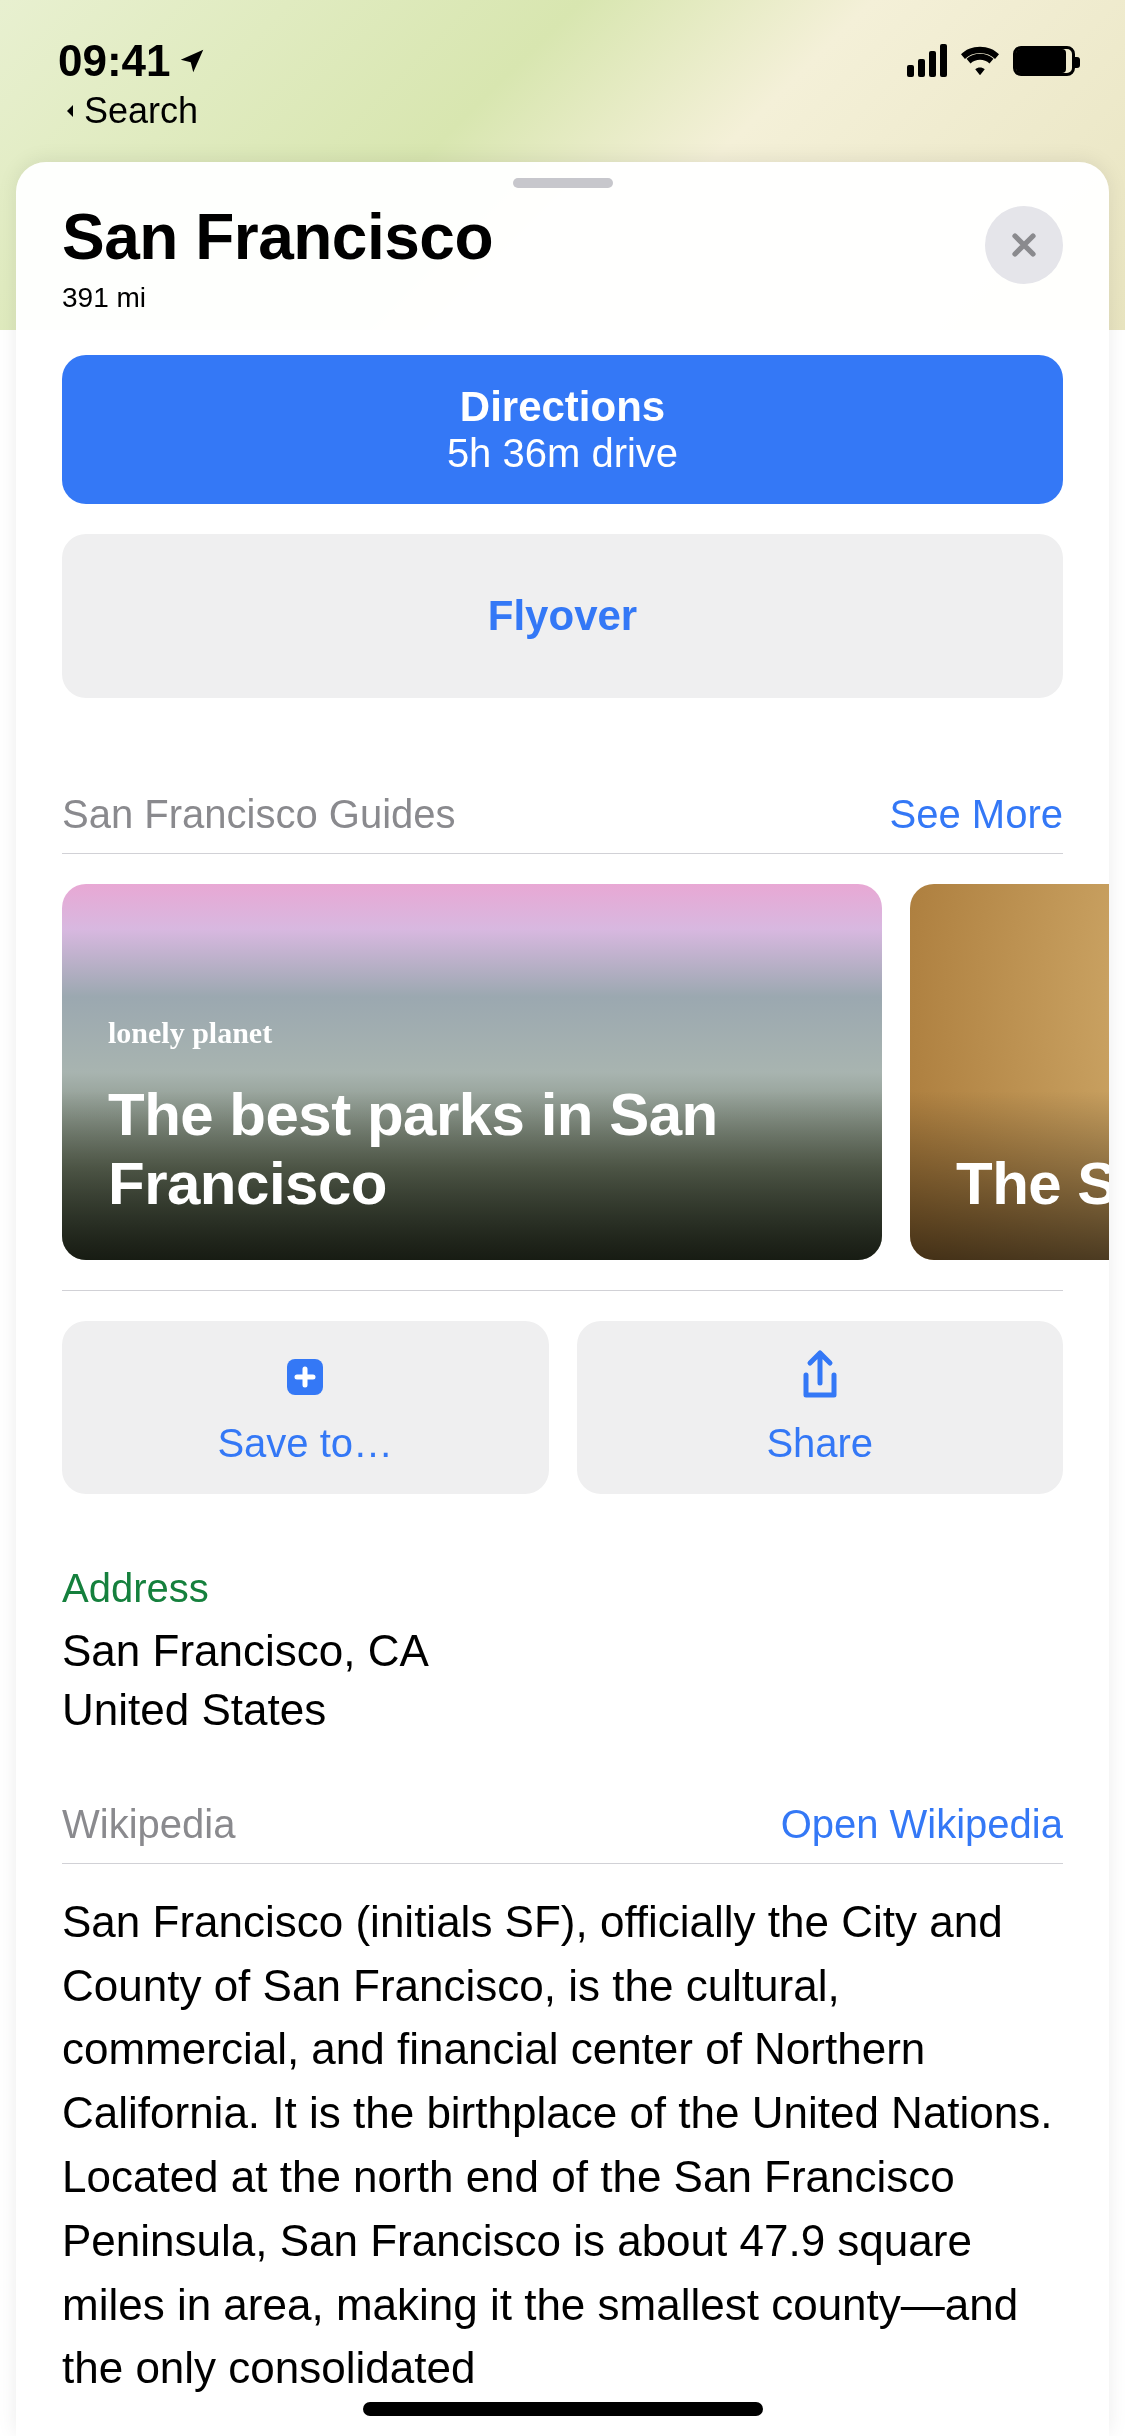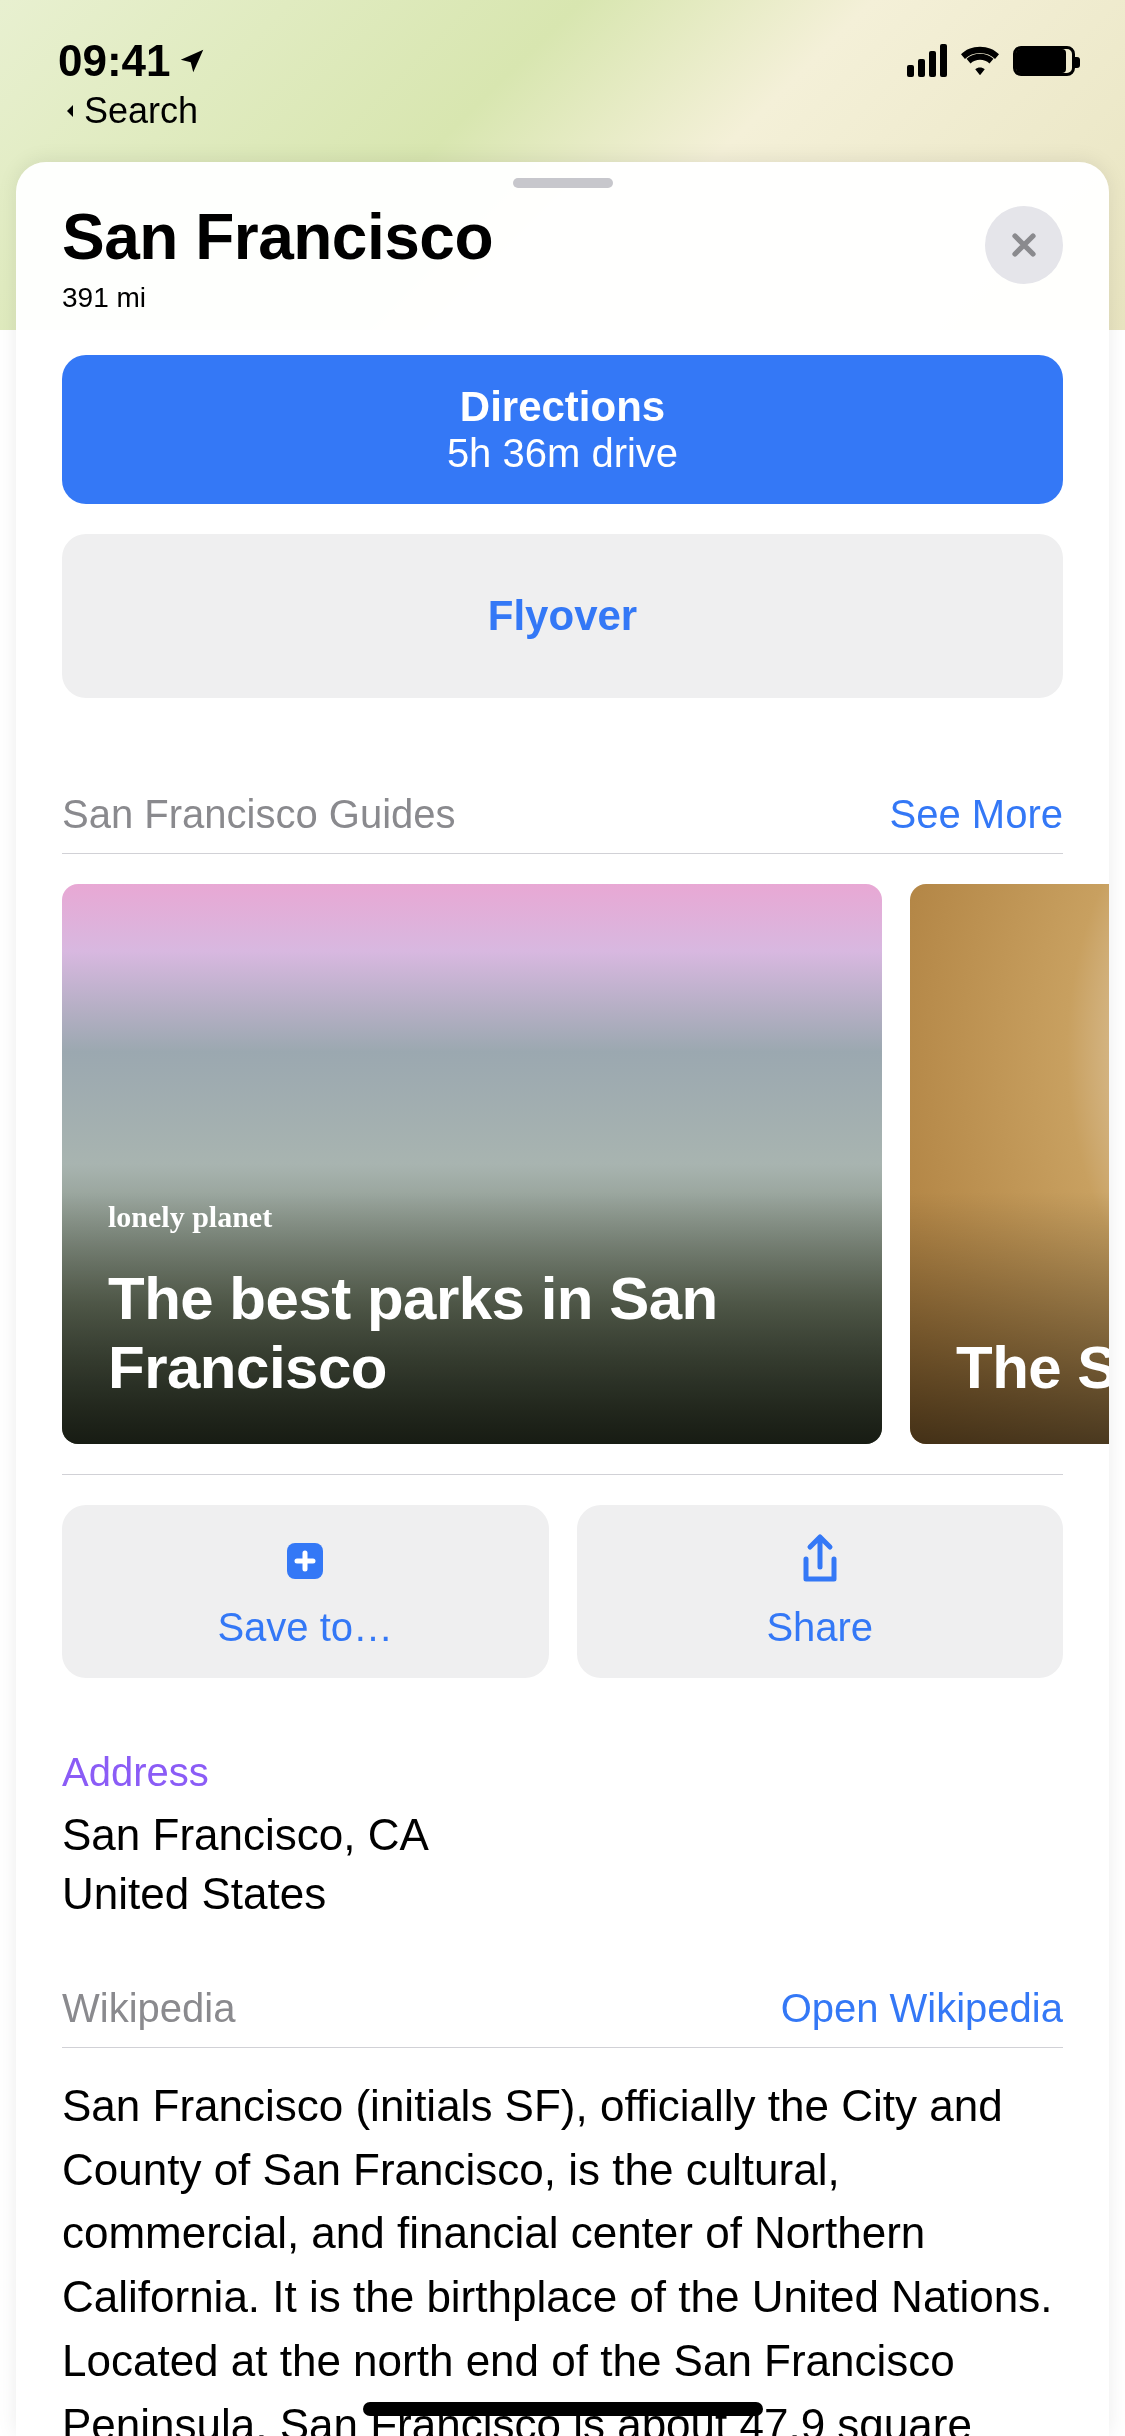--- a/index.html
+++ b/index.html
@@ -112,23 +112,23 @@
       margin: 16px 0 0 0;
     }
 
     .guides-scroll {
       display: flex;
       gap: 28px;
       padding: 30px 46px 0 46px;
       overflow: hidden;
     }
     .guide-card {
-      width: 820px; height: 560px;
+      width: 820px; height: 376px;
       flex-shrink: 0;
-      border-radius: 16px;
+      border-radius: 24px;
       position: relative;
       overflow: hidden;
       display: flex;
       align-items: flex-end;
     }
     .guide-card-1 { background: linear-gradient(180deg, #e8a8d4 0%, #d8b8e0 12%, #9ba8b0 30%, #a8b4b0 50%, #6a7560 75%, #3a4530 100%); }
     .guide-card-2 { background: radial-gradient(circle at 70% 30%, #fff 0%, #e8e4dc 20%, #3048a0 25%, #fff 30%, #c8a060 60%, #a87838 100%); }
     .guide-overlay {
       position: absolute; inset: 0;
       background: linear-gradient(180deg, rgba(0,0,0,0) 55%, rgba(0,0,0,0.6) 100%);
@@ -168,21 +168,21 @@
       padding: 30px 20px 28px;
       display: flex;
       flex-direction: column;
       align-items: center;
       gap: 18px;
     }
     .action-icon { width: 52px; height: 52px; display: flex; align-items: center; justify-content: center; }
     .action-label { font-size: 40px; font-weight: 500; color: #3478f6; }
 
     .address-section { padding: 72px 46px 0 46px; }
-    .address-label { font-size: 40px; color: #8b5cf6; font-weight: 500; margin-bottom: 10px; }
+    .address-label { font-size: 40px; color: #15803d; font-weight: 500; margin-bottom: 10px; }
     .address-body { font-size: 44px; line-height: 1.35; }
 
     .wiki-section { padding: 62px 46px 0 46px; }
     .wiki-body {
       font-size: 44px;
       line-height: 1.45;
       padding-top: 26px;
     }
 
     .home-indicator {

